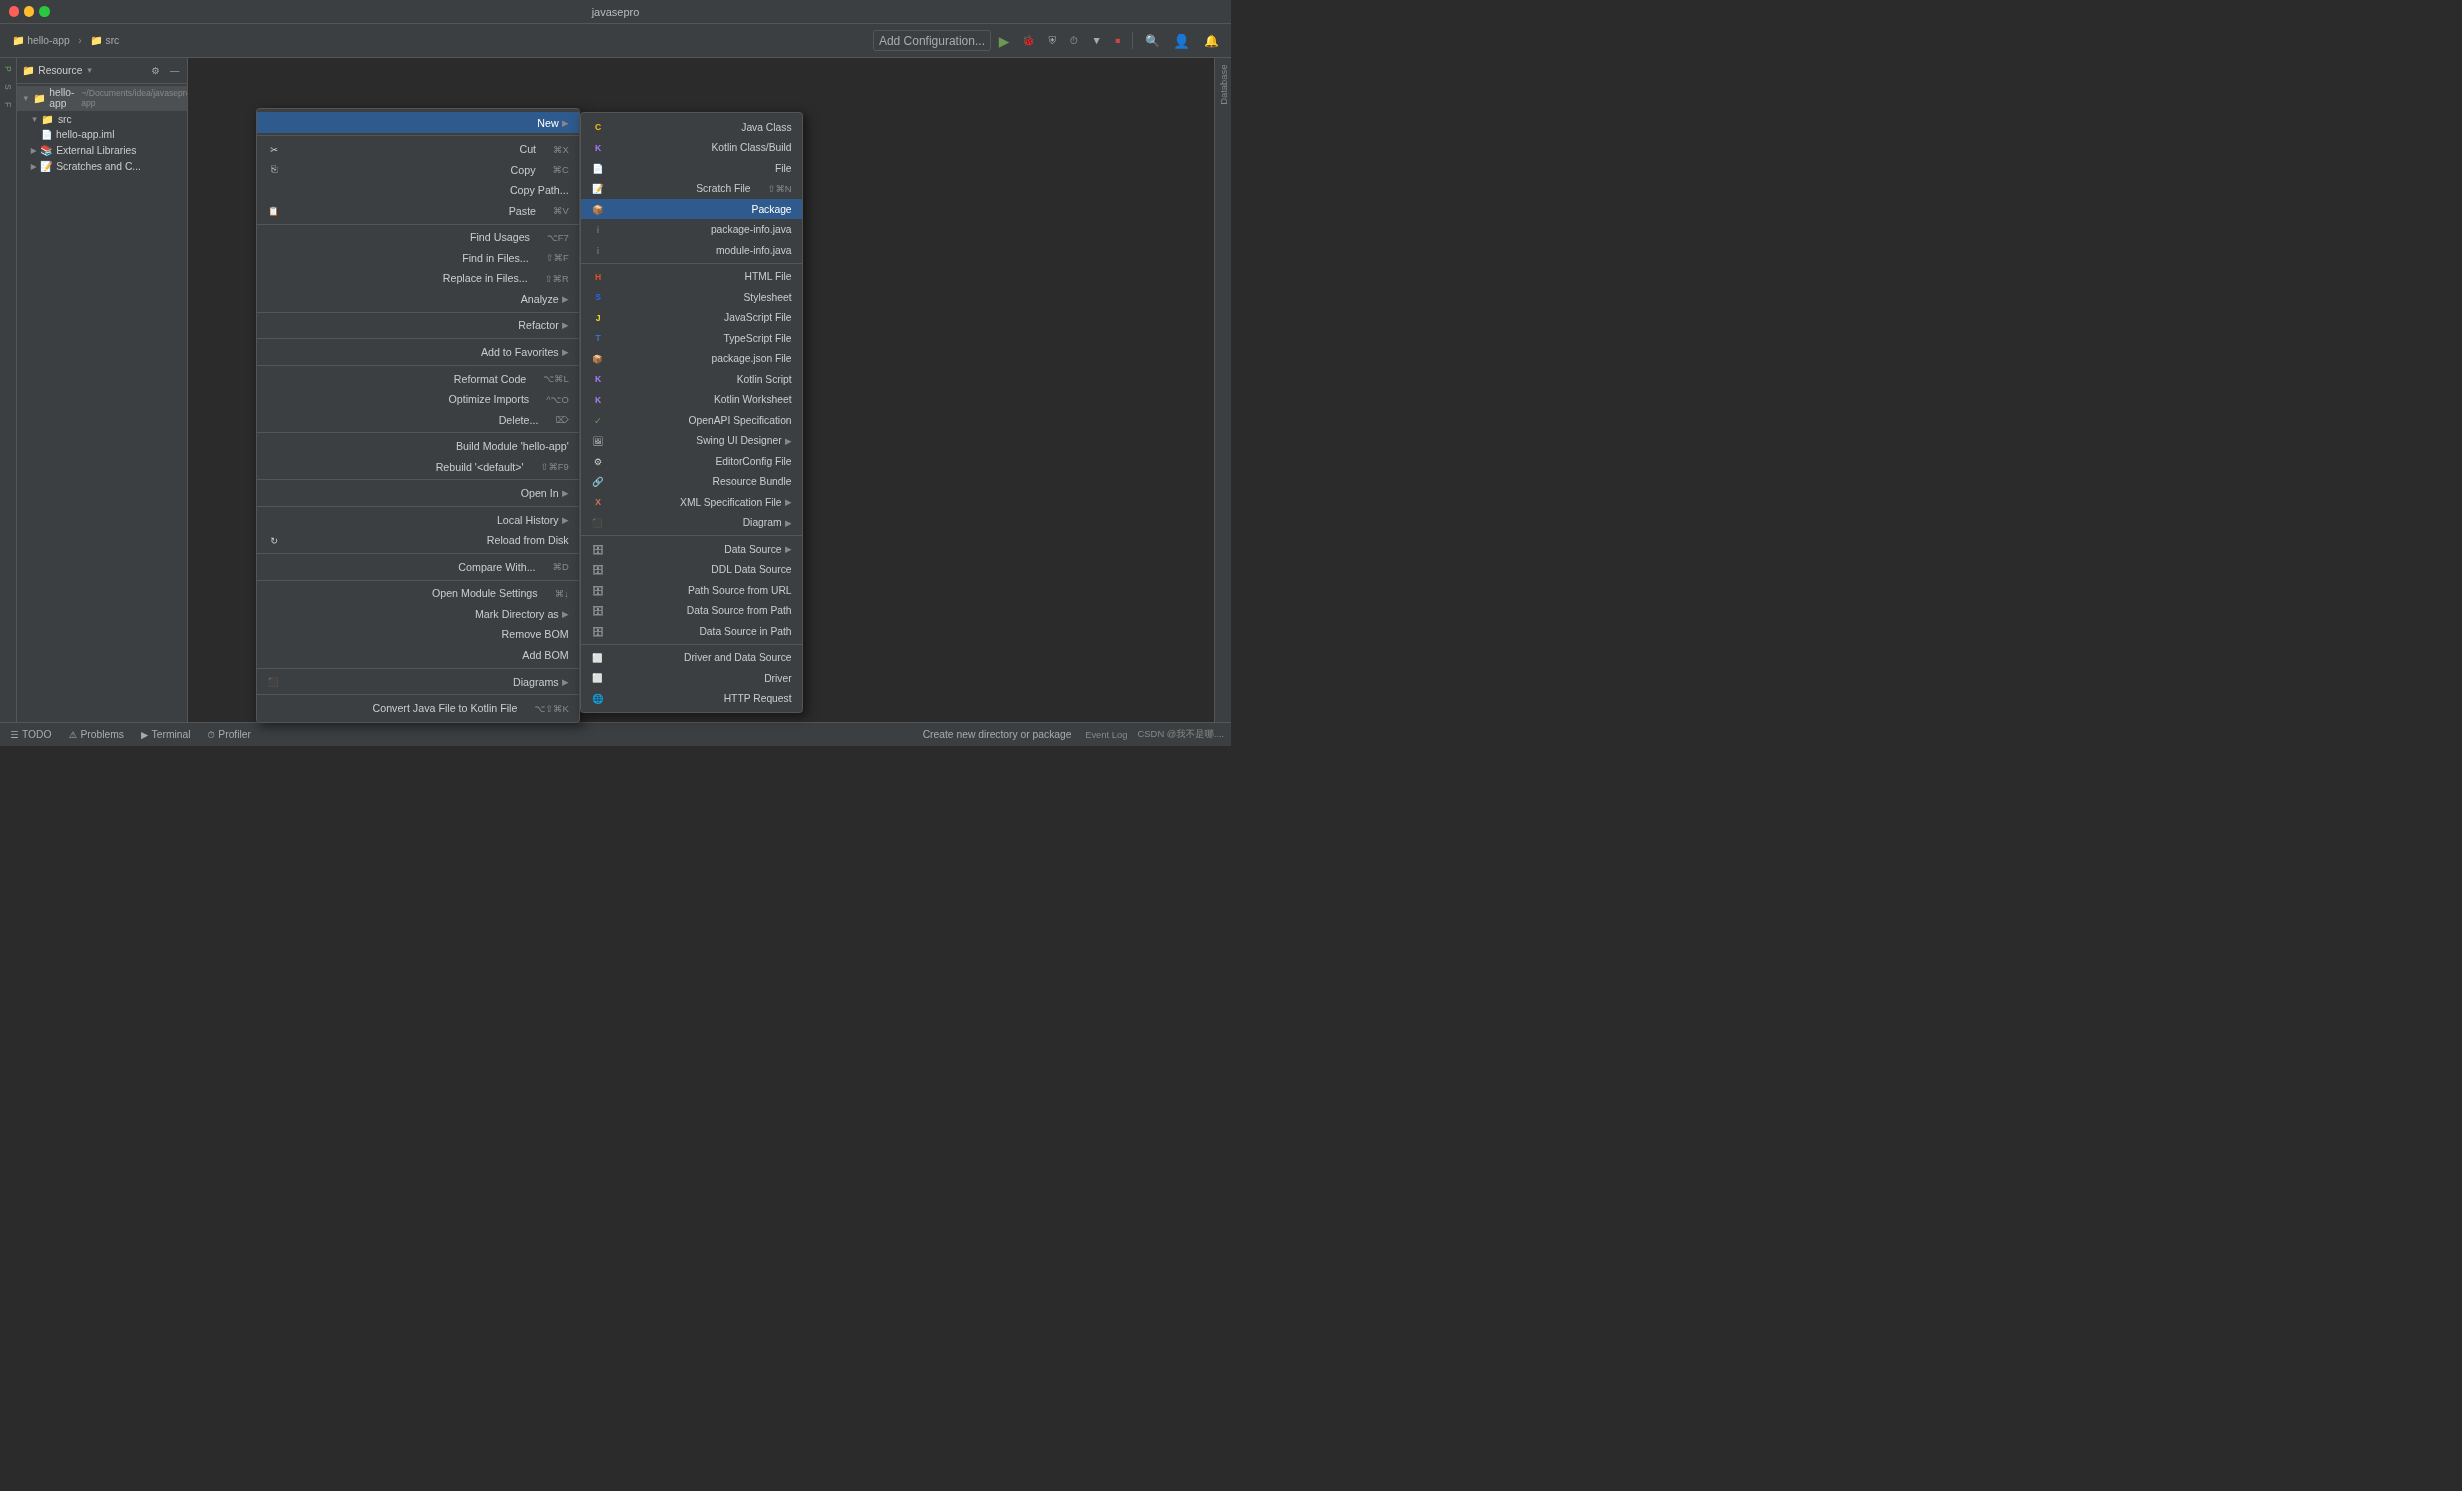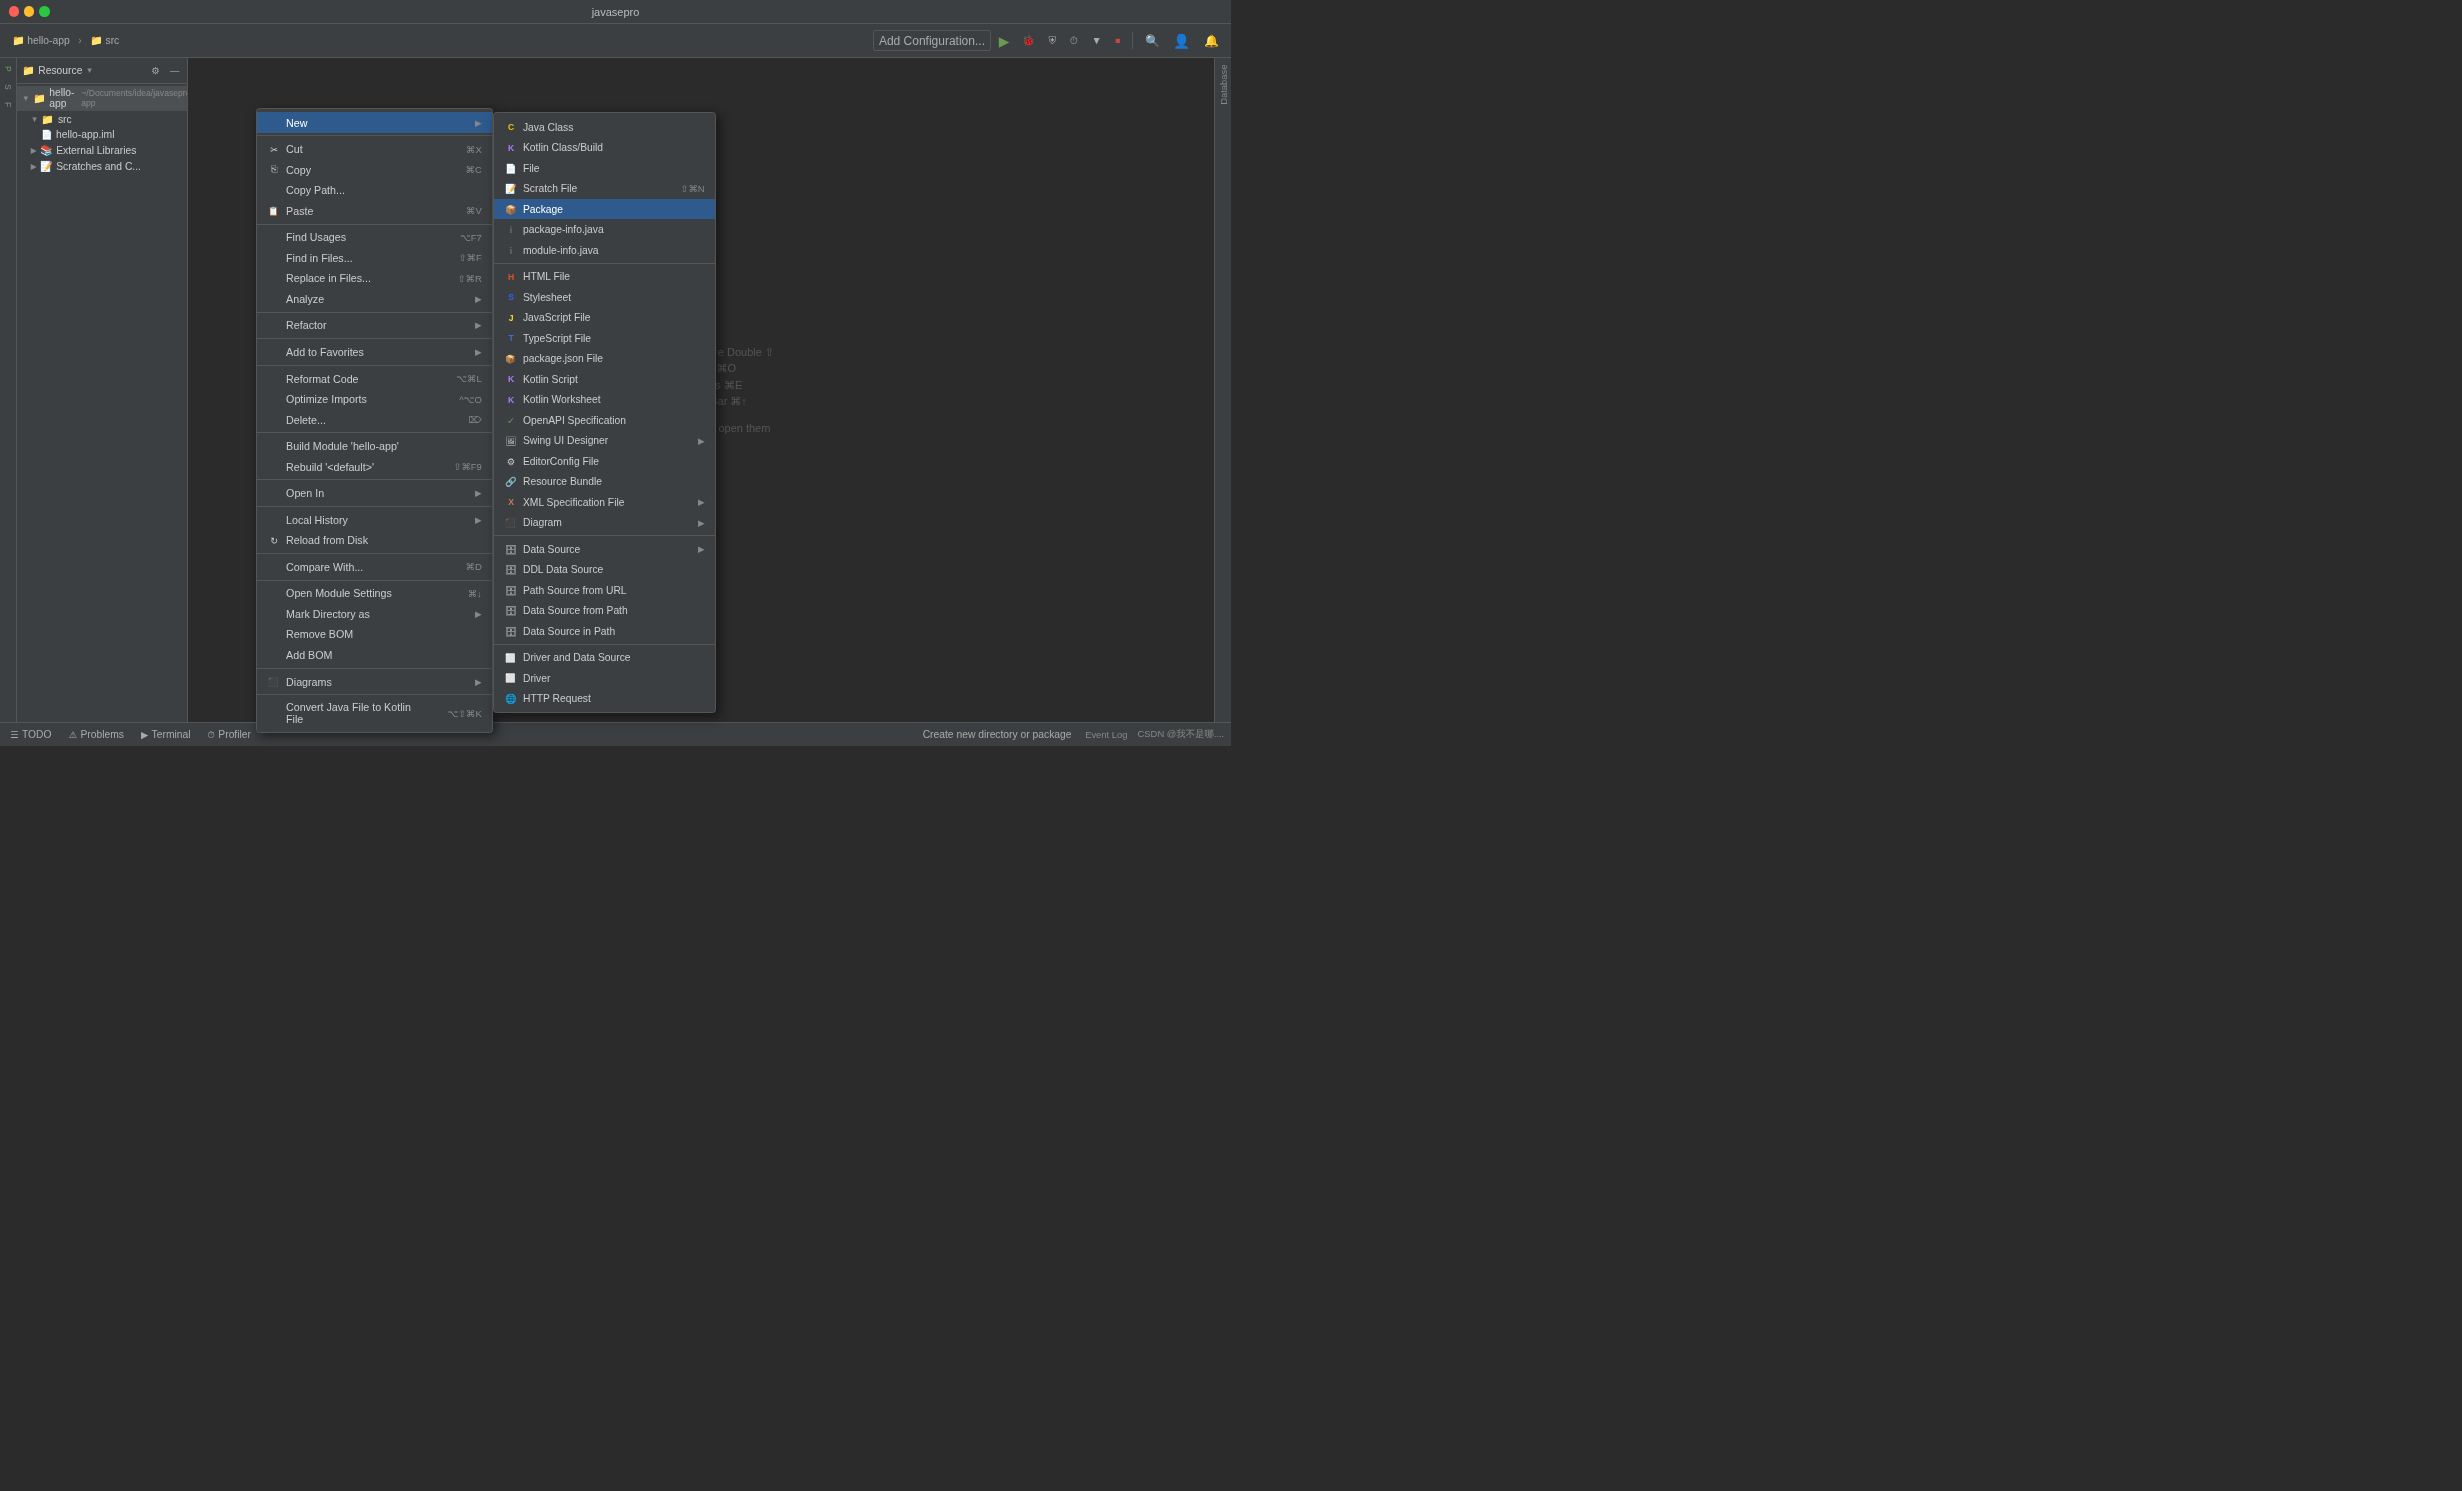--- a/index.html
+++ b/index.html
@@ -183,23 +183,24 @@
 
     
     .context-menu {
       position: absolute;
       top: 50px;
       left: 68px;
       background: #3c3f41;
       border: 0.9px solid #555;
       border-radius: 3.4px;
       box-shadow: 3.4px 3.4px 10.3px rgba(0,0,0,0.5);
-      width: 237px;
+      width: 324px;
       z-index: 100;
       padding: 3.4px 0;
+      text-align: right;
     }
     .menu-item {
       display: flex;
       align-items: center;
       padding: 3.4px 10.3px;
       cursor: pointer;
       font-size: 10.7px;
       color: #ccc;
       position: relative;
       min-height: 20.5px;

